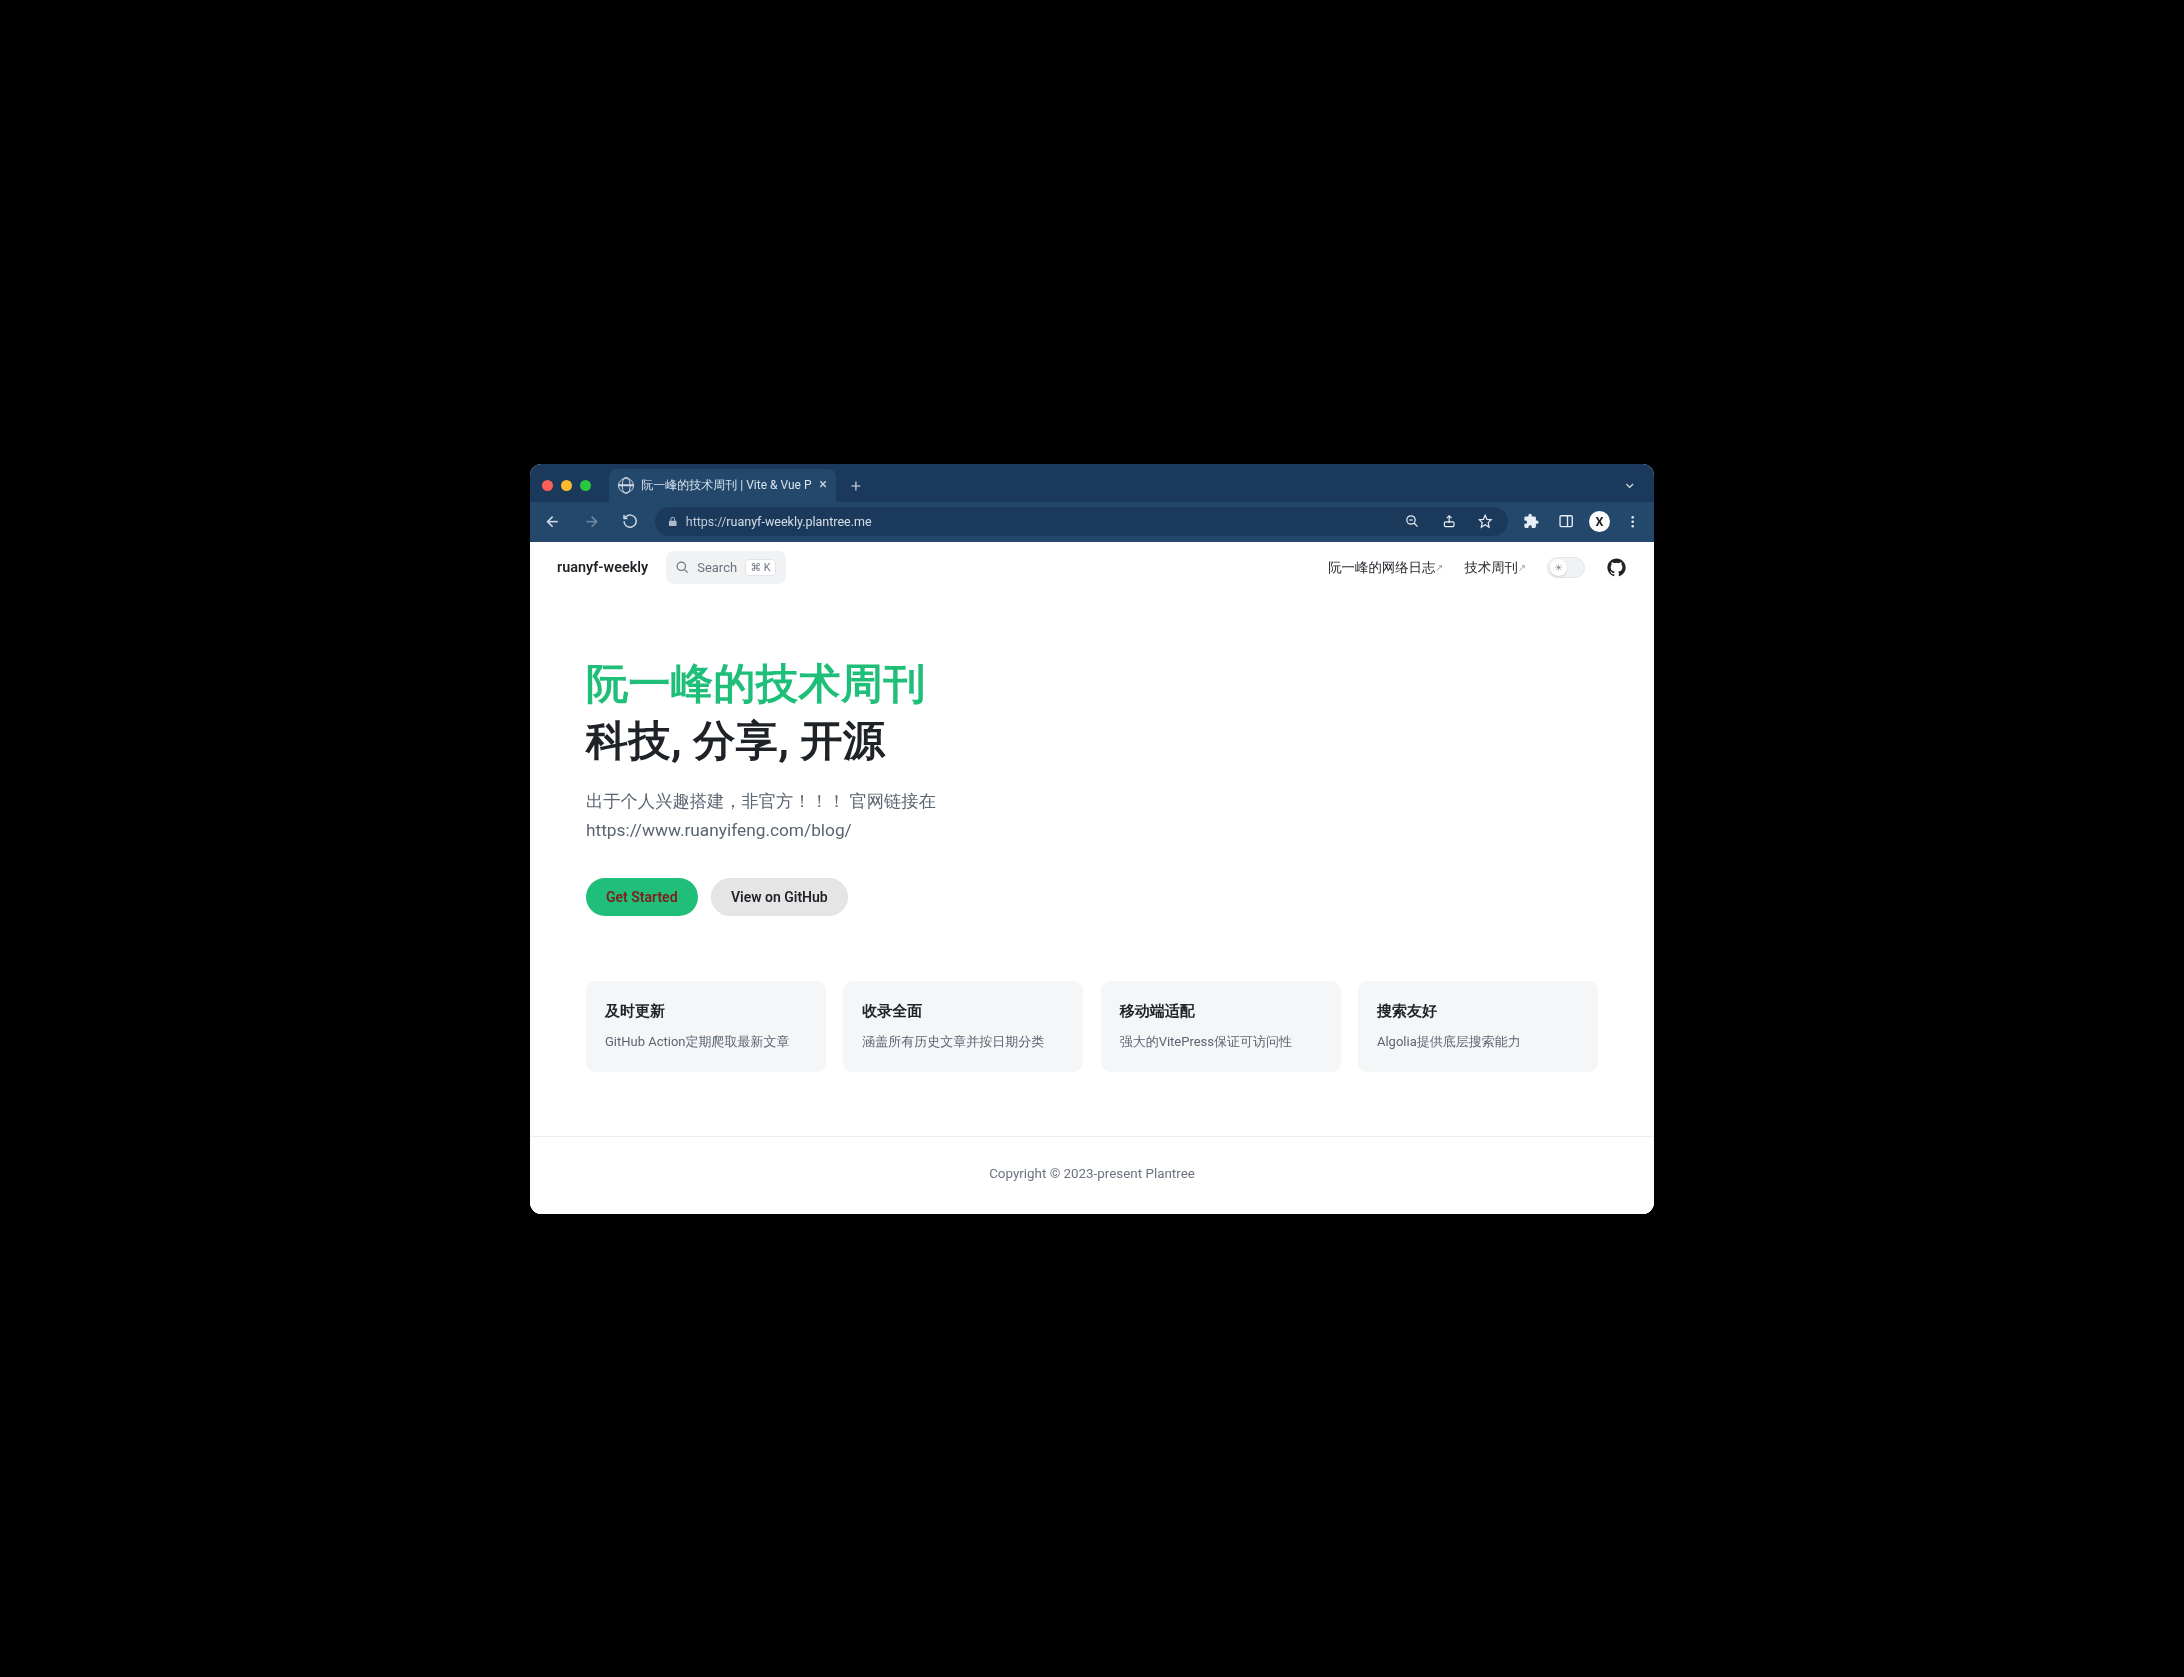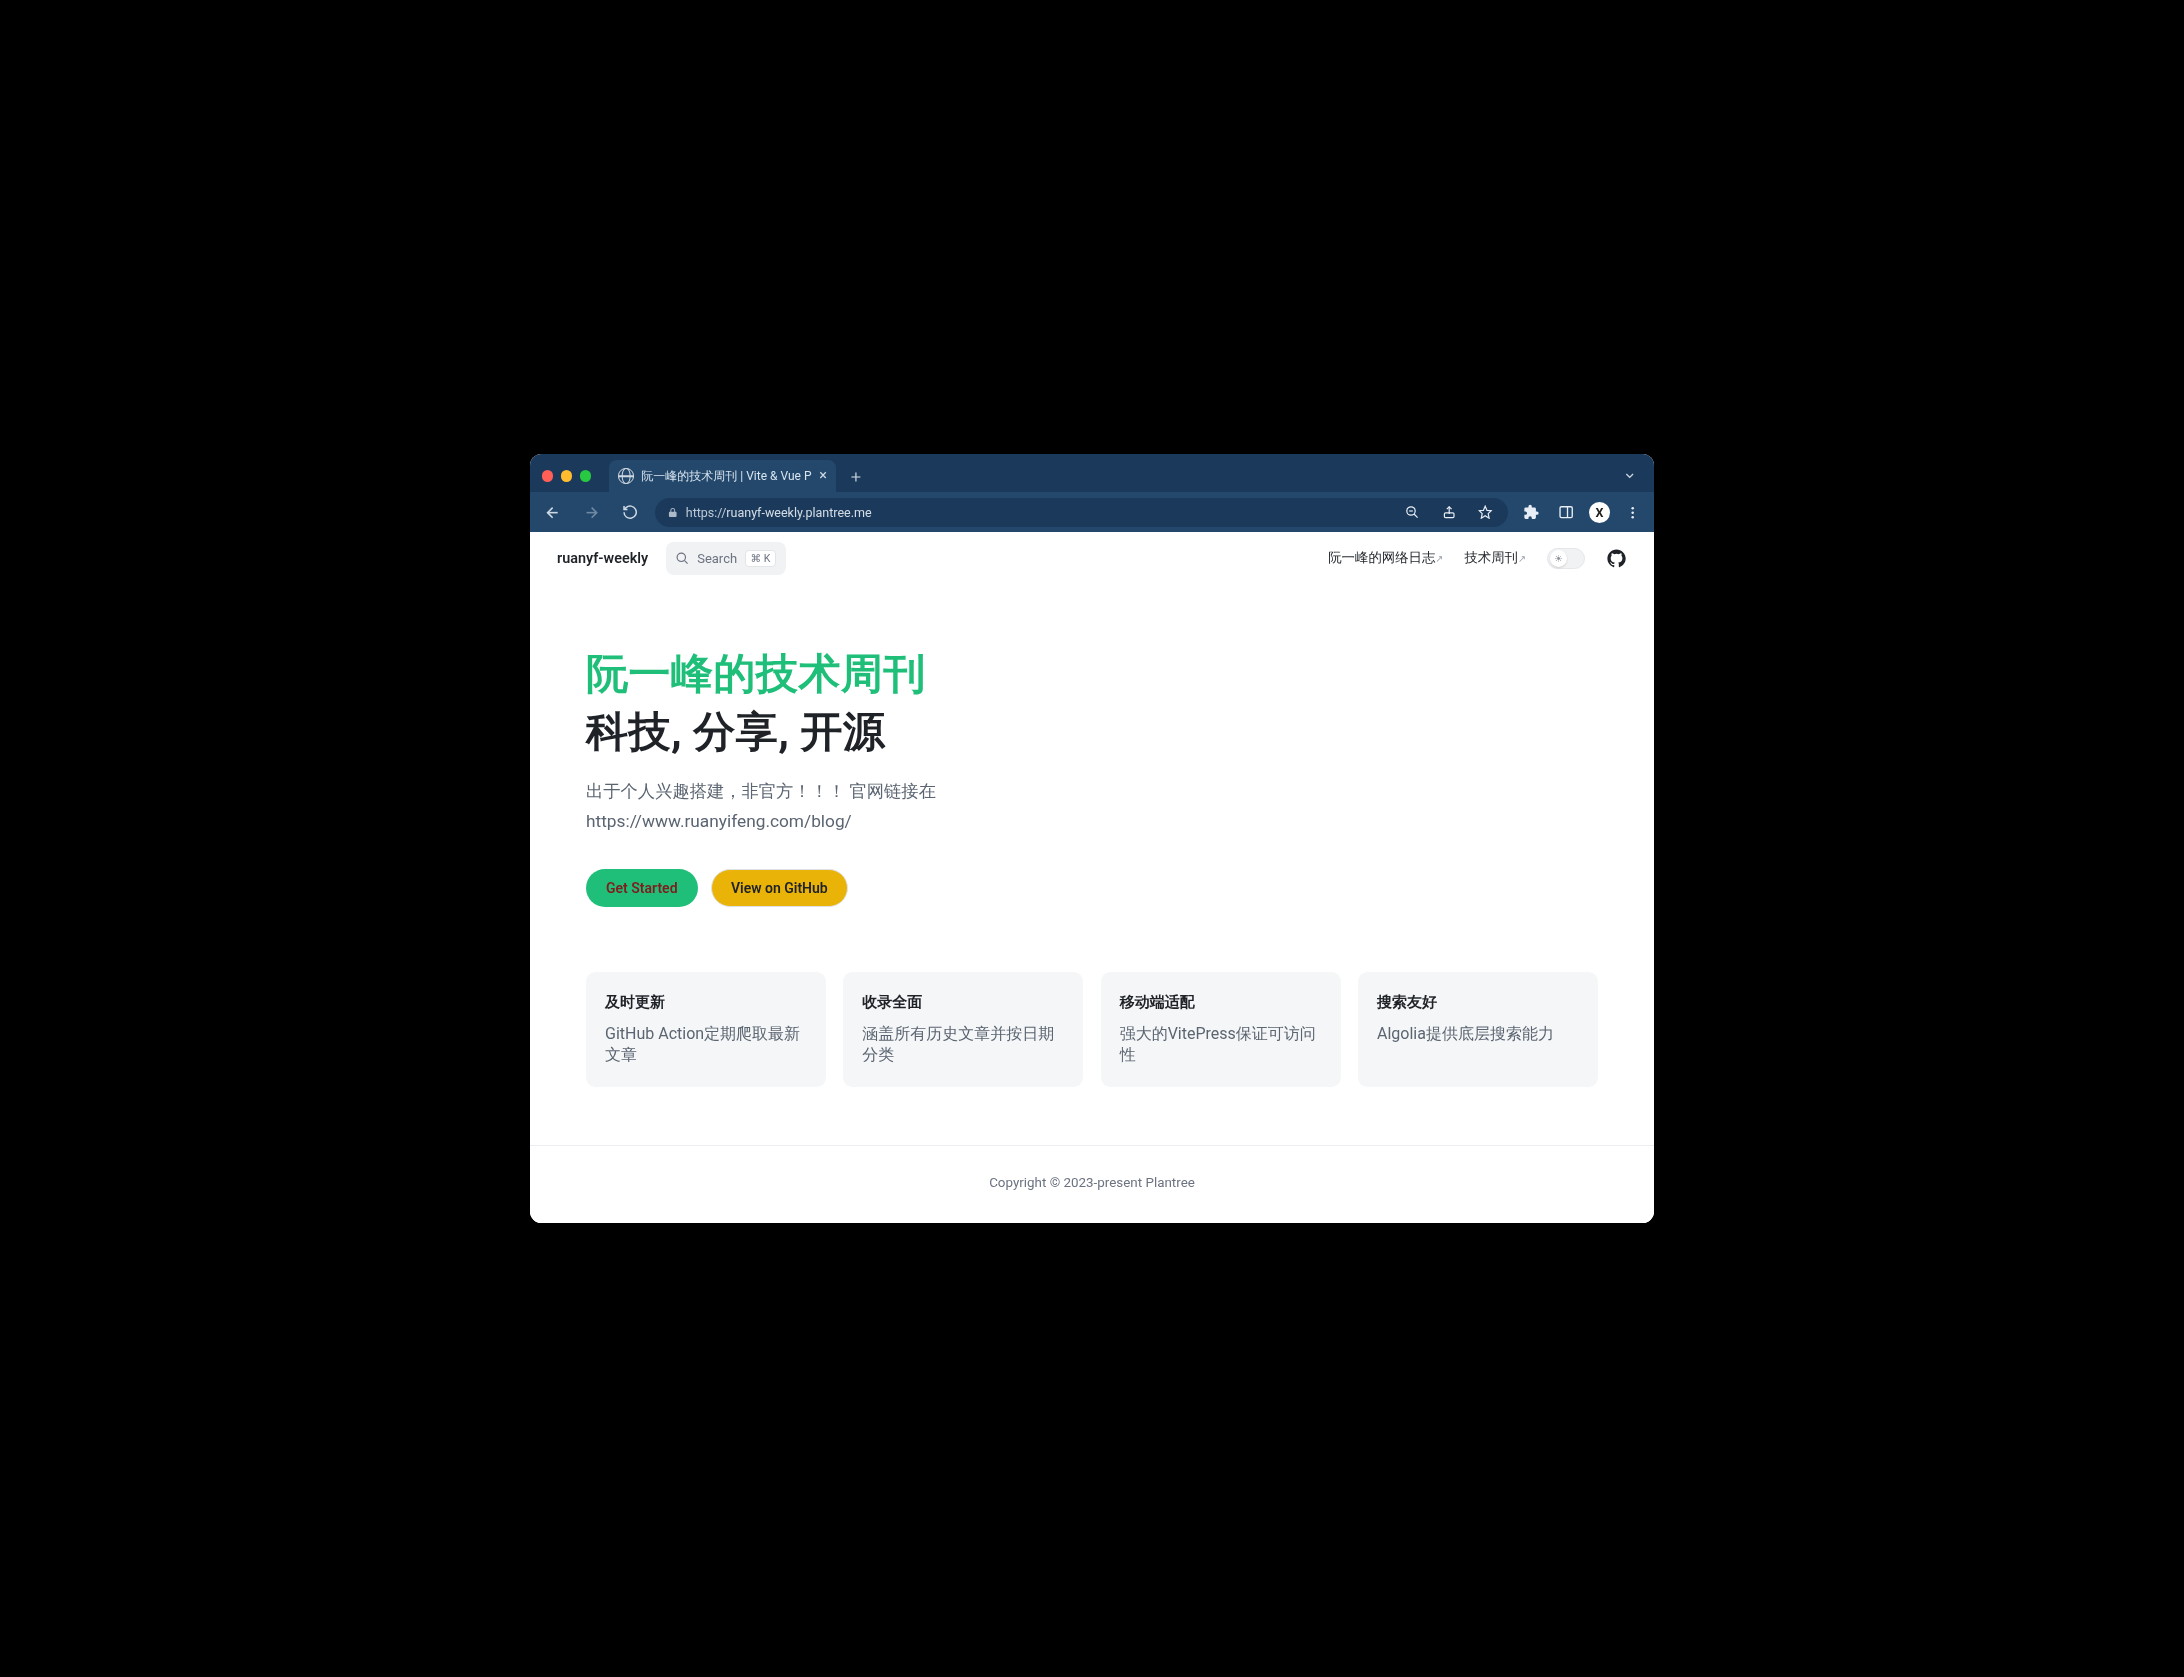--- a/index.html
+++ b/index.html
@@ -164,30 +164,30 @@
   margin-top: 17.3px; color: #5b6572; font-size: 17.3px; line-height: 1.7;
 }
 .hero-actions {
   margin-top: 33px; display: flex; gap: 13.4px;
 }
 .btn {
   height: 38px; padding: 0 19px; border-radius: 19px; font-size: 14px; font-weight: 600;
   display: inline-flex; align-items: center; cursor: pointer; border: 1px solid transparent;
 }
 .btn.primary { background: #1fbf7a; color: #7f1d1d; }
-.btn.secondary { background: #eab308; color: #1f2328; border-color: #dfe2e7; }
+.btn.secondary { background: #e5e5e5; color: #1f2328; border-color: #dfe2e7; }
 .features {
   display: grid; grid-template-columns: repeat(4, 1fr); gap: 17.3px;
   padding: 27px 56px 58px;
 }
 .card {
   background: #f5f6f7; border-radius: 9.6px; padding: 21px 19px;
 }
 .card .t { font-weight: 700; font-size: 15px; color: #1f2328; }
-.card .d { margin-top: 11.5px; font-size: 16px; color: #5b6572; }
+.card .d { margin-top: 11.5px; font-size: 13px; color: #5b6572; }
 .footer {
   border-top: 1px solid #eceef1; margin-top: auto;
   padding: 25px 0 33px; text-align: center; color: #6b7280; font-size: 13.4px;
 }
 .footer .line2 { margin-top: 4px; text-align: center; }
 svg { display: block; }
 </style>
 </head>
 <body>
 

